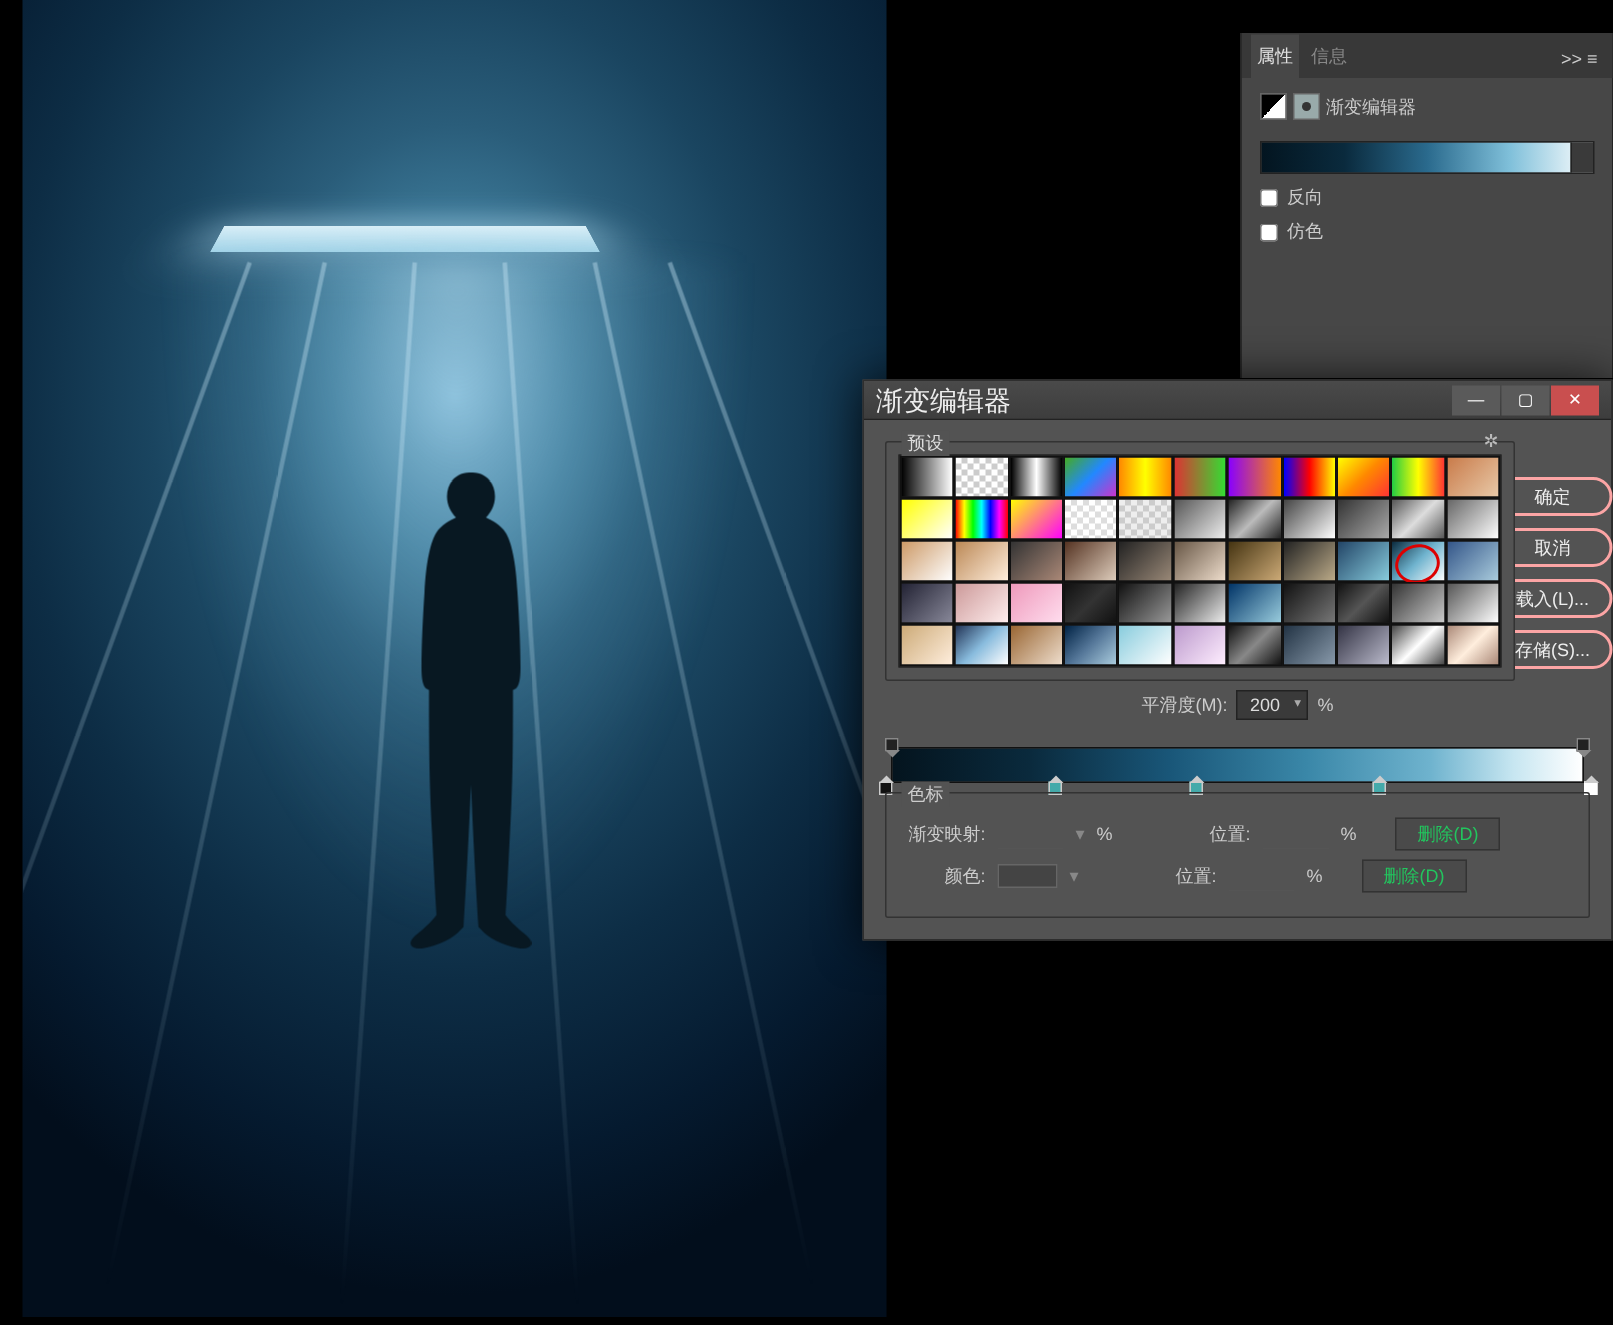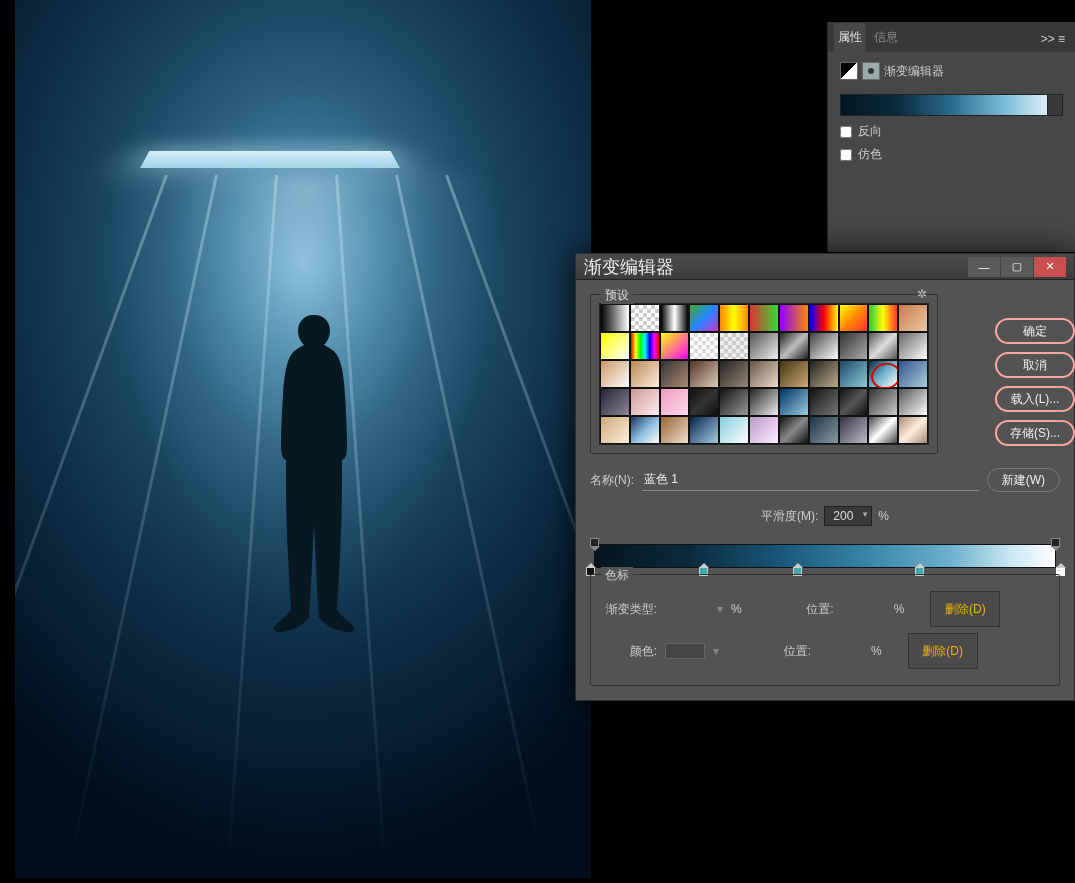--- a/index.html
+++ b/index.html
@@ -71,21 +71,21 @@
 
 .stops-frame{border:1px solid #333;border-radius:2px;padding:10px;margin-top:4px;position:relative}
 .stops-frame .lbl{position:absolute;top:-8px;left:10px;padding:0 4px;background:#535353}
 .srow{display:flex;align-items:center;gap:8px;margin:6px 0;color:#888}
 .srow .lab{width:56px;text-align:right}
 .srow input{background:transparent;border:none;border-bottom:1px solid #555;width:44px;color:#888;padding:2px}
 .colorbox{width:40px;height:16px;background:#444;border:1px solid #666;cursor:pointer}
 
 .sidebtns{position:absolute;right:-1px;top:38px;display:flex;flex-direction:column;gap:8px}
 .btn{width:80px;height:26px;background:#535353;border:2px solid #fca5a5;border-radius:13px;display:flex;align-items:center;justify-content:center;color:#eee;cursor:pointer}
-.btn-del{width:70px;height:36px;background:#4a4a4a;border:1px solid #333;color:#eab308;display:flex;align-items:center;justify-content:center;cursor:pointer}
+.btn-del{width:70px;height:22px;background:#4a4a4a;border:1px solid #333;color:#22c55e;display:flex;align-items:center;justify-content:center;cursor:pointer}
 .btn-new{height:24px;padding:0 14px;background:#535353;border:1px solid #777;border-radius:12px;color:#eee;cursor:pointer;display:flex;align-items:center}
 </style>
 </head>
 <body>
 
 <div class="canvas">
   <div class="skylight"></div>
   <div class="beam"></div>
   <div class="ray r1"></div>
   <div class="ray r2"></div>
@@ -135,21 +135,21 @@
   </div>
   <div class="dlg-body">
 
     <div class="sidebtns">
       <div class="btn">确定</div>
       <div class="btn">取消</div>
       <div class="btn">载入(L)...</div>
       <div class="btn">存储(S)...</div>
     </div>
 
-    <div class="preset-frame" style="width:348px">
+    <div class="preset-frame" style="width:420px">
       <span class="preset-lbl">预设</span>
       <span class="gear">✲</span>
       <div class="swatches" id="swatches">
           <div class="sw" style="background: linear-gradient(90deg, rgb(0, 0, 0), rgb(255, 255, 255));"></div>
           <div class="sw" style="background: repeating-conic-gradient(rgb(204, 204, 204) 0deg, rgb(204, 204, 204) 25%, rgb(255, 255, 255) 0deg, rgb(255, 255, 255) 50%) 0px 0px / 8px 8px;"></div>
           <div class="sw" style="background: linear-gradient(90deg, rgb(0, 0, 0), rgb(255, 255, 255), rgb(0, 0, 0));"></div>
           <div class="sw" style="background: linear-gradient(135deg, rgb(68, 170, 34), rgb(34, 136, 255), rgb(204, 51, 204));"></div>
           <div class="sw" style="background: linear-gradient(90deg, rgb(255, 136, 0), rgb(255, 255, 0), rgb(255, 136, 0));"></div>
           <div class="sw" style="background: linear-gradient(90deg, rgb(221, 51, 51), rgb(51, 221, 51));"></div>
           <div class="sw" style="background: linear-gradient(90deg, rgb(136, 0, 255), rgb(255, 136, 0));"></div>
@@ -199,25 +199,20 @@
           <div class="sw" style="background: linear-gradient(135deg, rgb(136, 204, 221), rgb(255, 255, 255));"></div>
           <div class="sw" style="background: linear-gradient(135deg, rgb(187, 153, 204), rgb(255, 238, 255));"></div>
           <div class="sw" style="background: linear-gradient(135deg, rgb(17, 17, 17), rgb(136, 136, 136), rgb(17, 17, 17));"></div>
           <div class="sw" style="background: linear-gradient(135deg, rgb(34, 51, 68), rgb(136, 153, 170));"></div>
           <div class="sw" style="background: linear-gradient(135deg, rgb(51, 51, 68), rgb(187, 187, 204));"></div>
           <div class="sw" style="background: linear-gradient(135deg, rgb(68, 68, 68), rgb(255, 255, 255), rgb(68, 68, 68));"></div>
           <div class="sw" style="background: linear-gradient(135deg, rgb(170, 136, 119), rgb(255, 238, 221), rgb(170, 136, 119));"></div>
         </div>
     </div>
 
-    <div class="name-row">
-      <span>名称(N):</span>
-      <input value="蓝色 1" style="">
-      <div class="btn-new">新建(W)</div>
-    </div>
 
     <div class="row">
       <span>平滑度(M):</span>
       <div class="sel">200</div>
       <span>%</span>
     </div>
 
     <div class="gstrip-wrap">
       <div class="opstop" style="left:0"></div>
       <div class="opstop" style="right:0"></div>
@@ -227,21 +222,21 @@
           <div class="cstop" style="left: calc(24% - 4px);"></div>
           <div class="cstop" style="left: calc(44% - 4px);"></div>
           <div class="cstop" style="left: calc(70% - 4px);"></div>
           <div class="cstop sel2" style="left: calc(100% - 4px);"></div>
         </div>
     </div>
 
     <div class="stops-frame">
       <span class="lbl">色标</span>
       <div class="srow">
-        <span class="lab">渐变类型:</span>
+        <span class="lab">渐变映射:</span>
         <input style="">▾ <span>%</span>
         <span style="width:20px"></span>
         <span class="lab">位置:</span>
         <input style=""> <span>%</span>
         <span style="width:10px"></span>
         <div class="btn-del">删除(D)</div>
       </div>
       <div class="srow">
         <span class="lab">颜色:</span>
         <div class="colorbox"></div>▾

